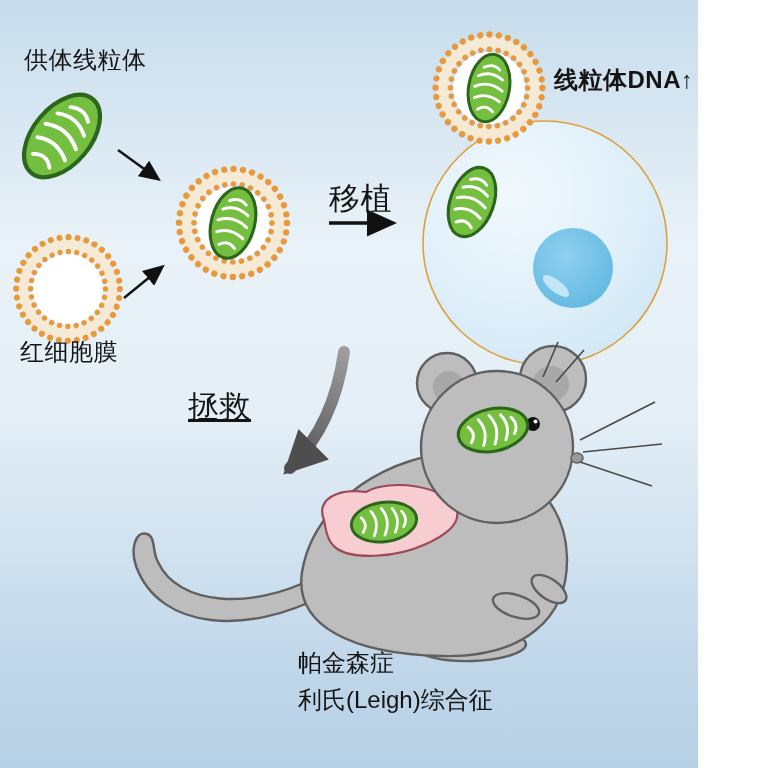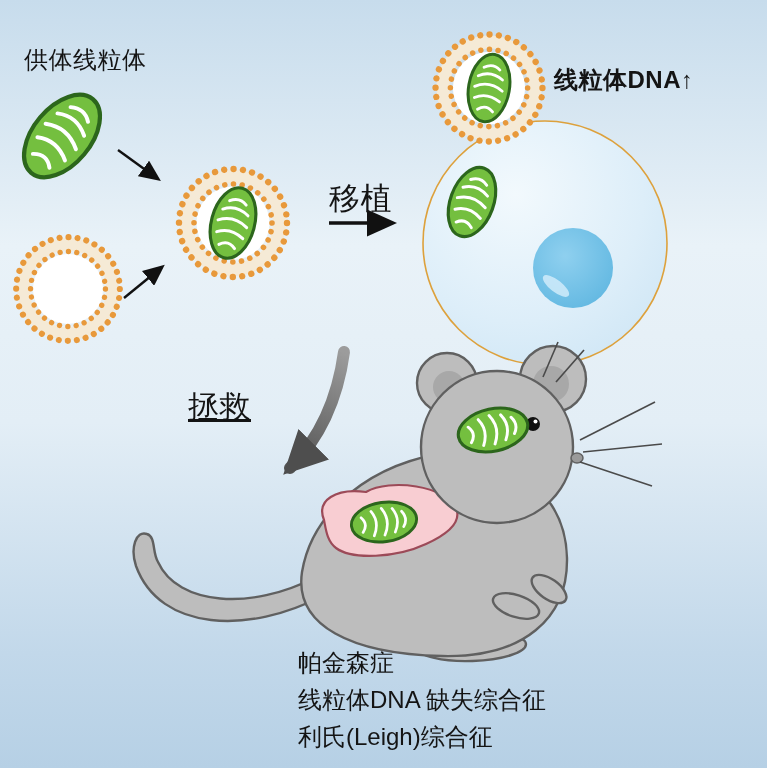--- a/index.html
+++ b/index.html
@@ -1,17 +1,17 @@
 <!DOCTYPE html>
 <html><head>
 <meta charset="utf-8">
 <style>
   html,body { margin:0; padding:0; }
   .stage {
-    position:relative; width:767px; height:768px; overflow:hidden;
+    position:relative; width:698px; height:768px; overflow:hidden;
     background: linear-gradient(180deg, #c7dcec 0%, #e9f2f8 32%, #e3eef6 55%, #c2d8ea 85%, #b6d0e5 100%);
     font-family:"Liberation Sans", sans-serif;
   }
   svg.scene { position:absolute; left:0; top:0; }
   .lbl {
     position:absolute; color:#141414; font-size:24px; font-weight:500;
     letter-spacing:0.5px; white-space:nowrap; z-index:5;
   }
   .lbl.small { font-size:31px; }
   .diseases { position:absolute; left:298px; top:644px; z-index:5; }
@@ -121,27 +121,27 @@
       <circle cx="533" cy="424" r="7" fill="#111" stroke="none"></circle>
       <circle cx="535.5" cy="421.5" r="2" fill="#fff" stroke="none"></circle>
     </g>
 
     <use href="#mito" transform="translate(493,430) rotate(-12) scale(0.88)"></use>
     <use href="#mito" transform="translate(384,522) rotate(-8) scale(0.82)"></use>
   </svg>
 
   <div class="lbl" style="left:24px; top:44px;">供体线粒体</div>
 
+  <div class="lbl" style="left:20px; top:336px;">红细胞膜</div>
 
   <div class="lbl small" style="left:329px; top:178px;">移植</div>
 
   <div class="lbl small" style="left:188px; top:386px;text-decoration:underline;">拯救</div>
 
 
   <div class="lbl" style="left:554px; top:64px; font-weight:600;">线粒体DNA↑</div>
 
   <div class="diseases">
     <div>帕金森症</div>
-    <div>线粒体DNA 缺失综合征</div>
     <div>利氏(Leigh)综合征</div>
   </div>
 
 </div>
 
 </body></html>

